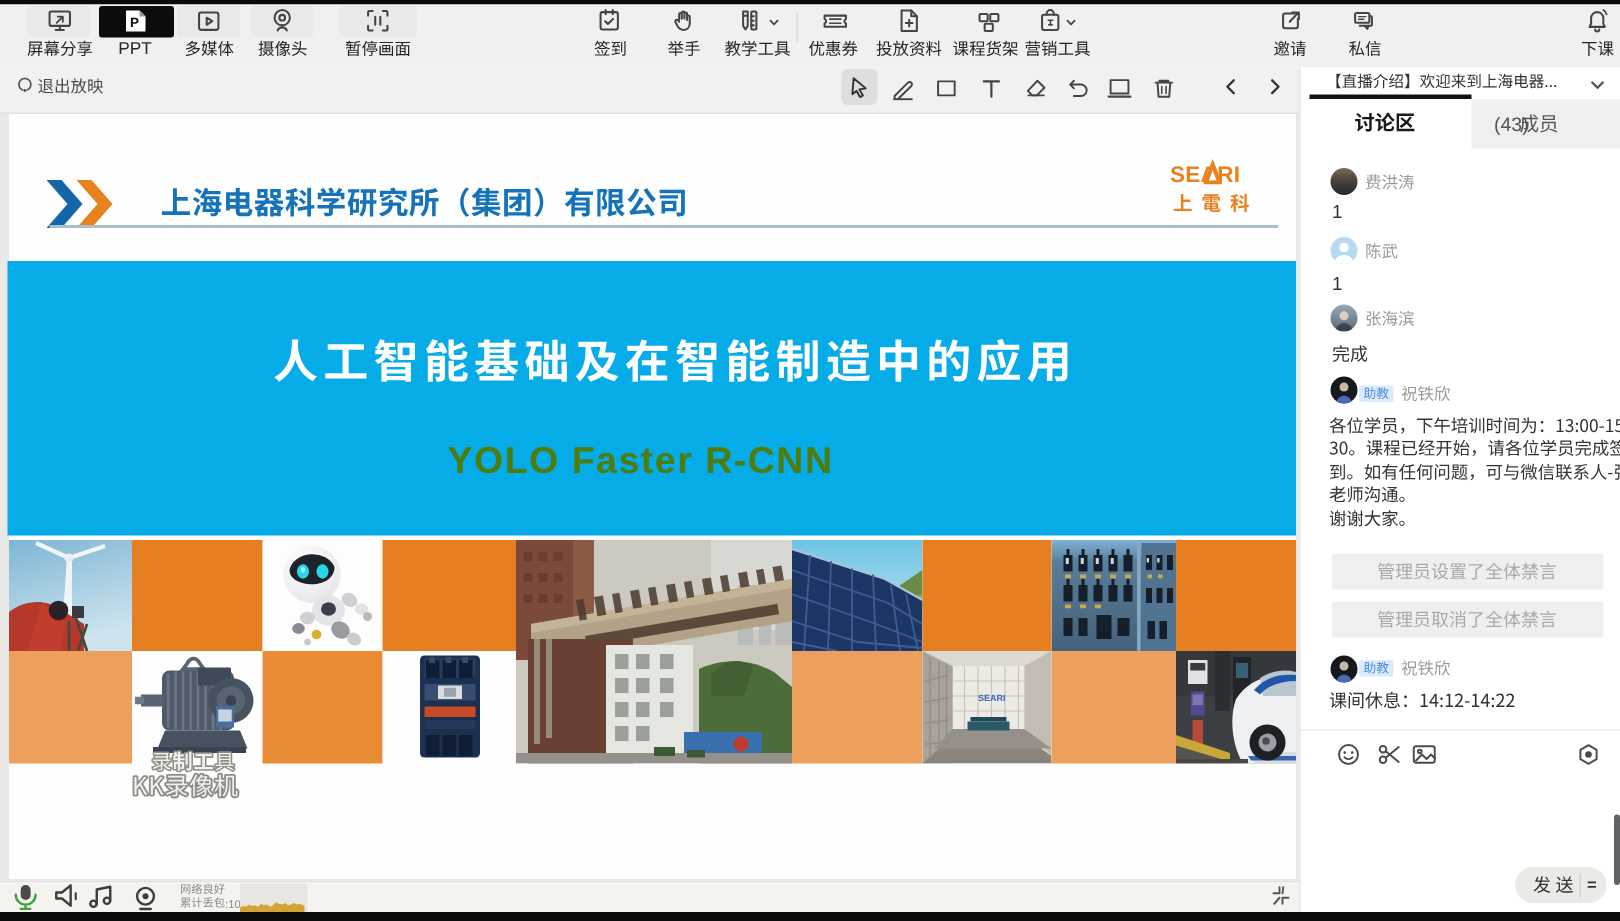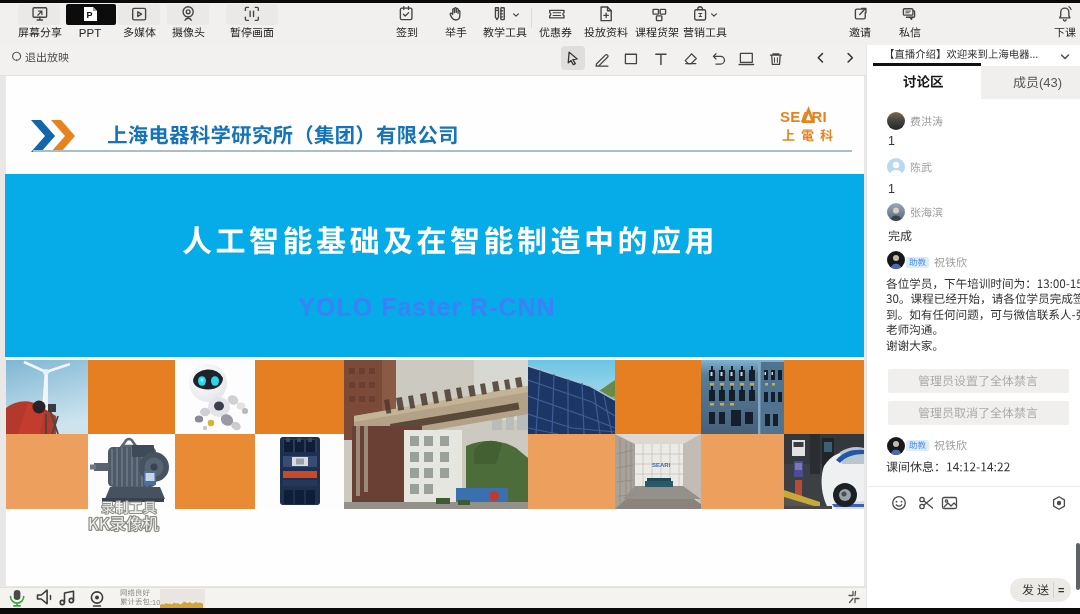--- a/index.html
+++ b/index.html
@@ -475,21 +475,21 @@
         <use href="#qa2" x="2512"></use>
         <use href="#qa7" x="2792"></use>
         <use href="#qa8" x="3071"></use>
         <use href="#qa9" x="3350"></use>
         <use href="#qba" x="3629"></use>
         <use href="#qbb" x="3908"></use>
         <use href="#qbc" x="4187"></use>
       </g>
     </svg>
     <div class="abs" style="left:427px;top:295px;width:0;height:24px;display:flex;justify-content:center;align-items:center">
-      <span style="font-family:'Liberation Sans';font-weight:bold;font-size:25px;color:#3b82f6;letter-spacing:1px;white-space:nowrap">YOLO&nbsp;Faster&nbsp;R-CNN</span>
+      <span style="font-family:'Liberation Sans';font-weight:bold;font-size:25px;color:#4d7c0f;letter-spacing:1px;white-space:nowrap">YOLO&nbsp;Faster&nbsp;R-CNN</span>
     </div>
     <svg class="abs" style="left:6px;top:360px" width="82" height="74" viewBox="0 0 82 74">
       <defs>
         <linearGradient id="sky1" x1="0" y1="0" x2="0.3" y2="1">
           <stop offset="0" stop-color="#7fb6d4"></stop>
           <stop offset="1" stop-color="#cde4ef"></stop>
         </linearGradient>
       </defs>
       <rect width="82" height="74" fill="url(#sky1)"></rect>
       <rect x="39" y="10" width="3" height="58" fill="#eef3f6"></rect>
@@ -815,21 +815,21 @@
         <use href="#qb3" x="250"></use>
         <use href="#qb4" x="500"></use>
       </g>
     </svg>
     <svg class="cj" style="left:1013.0px;top:75.5px;width:26.0px;height:13px" viewBox="0 -215 500 250">
       <g fill="#555">
         <use href="#qb5" x="0"></use>
         <use href="#qb6" x="250"></use>
       </g>
     </svg>
-    <div class="abs" style="left:1039px;top:75px;font-size:13px;color:#555;font-family:'Liberation Sans'">(43)</div>
+    <div class="abs" style="left:996px;top:75px;font-size:13px;color:#555;font-family:'Liberation Sans'">(43)</div>
     <div class="abs" style="left:887px;top:112px;width:18px;height:18px;border-radius:50%;overflow:hidden;background:linear-gradient(180deg,#7a6a52 0%,#4a4640 45%,#23252d 100%)"></div>
     <svg class="cj" style="left:910.0px;top:115.5px;width:33.0px;height:11px" viewBox="0 -215 750 250">
       <g fill="#9a9a9a">
         <use href="#qb7" x="0"></use>
         <use href="#qb8" x="250"></use>
         <use href="#qb9" x="500"></use>
       </g>
     </svg>
     <div class="abs" style="left:888px;top:134px;font-size:12.5px;color:#333;font-family:'Liberation Sans'">1</div>
     <div class="abs" style="left:887px;top:158px;width:18px;height:18px;border-radius:50%;overflow:hidden;background:#b8d9f2"><svg width="18" height="18" viewBox="0 0 18 18">

